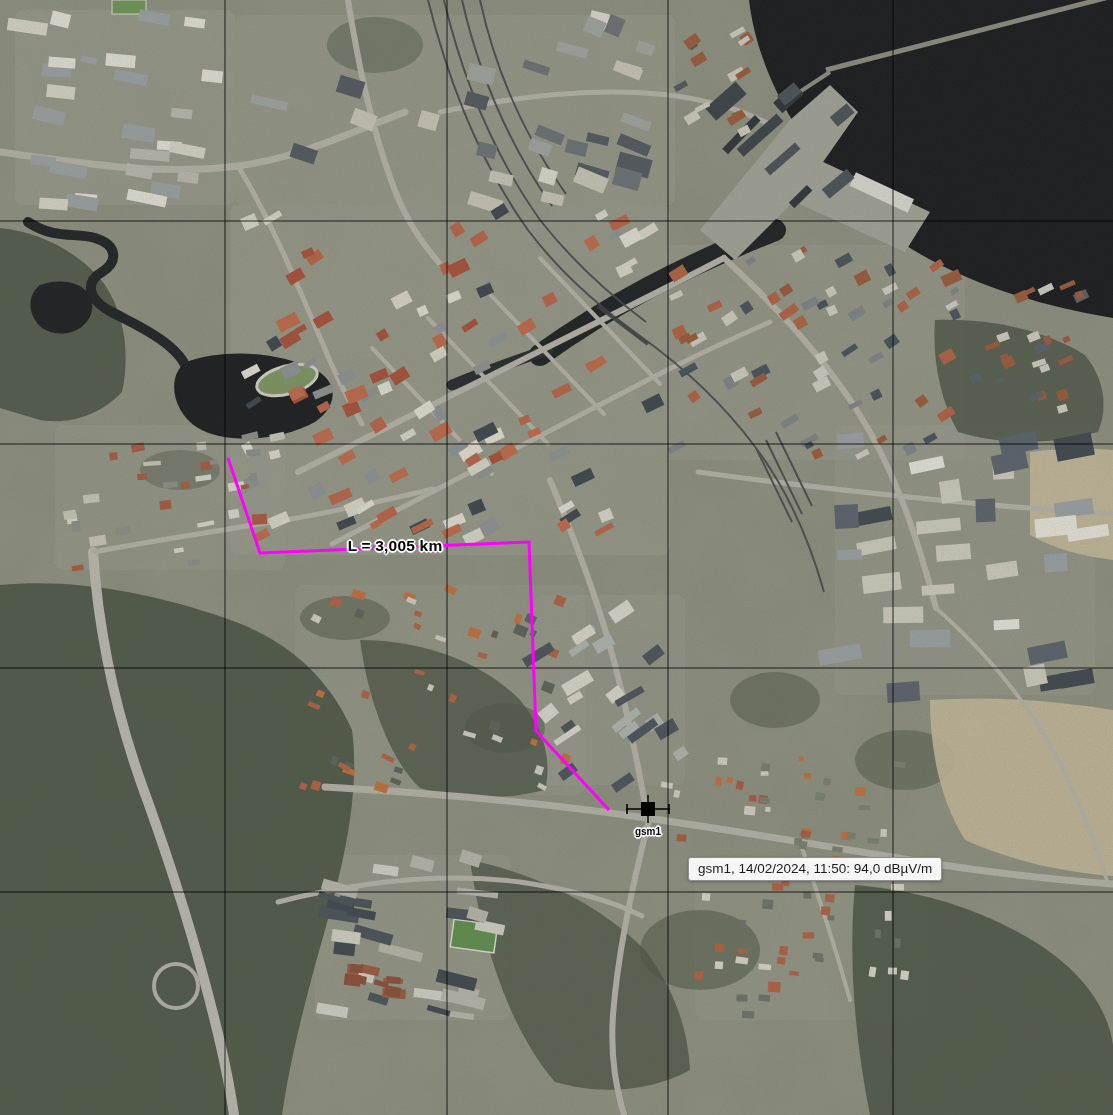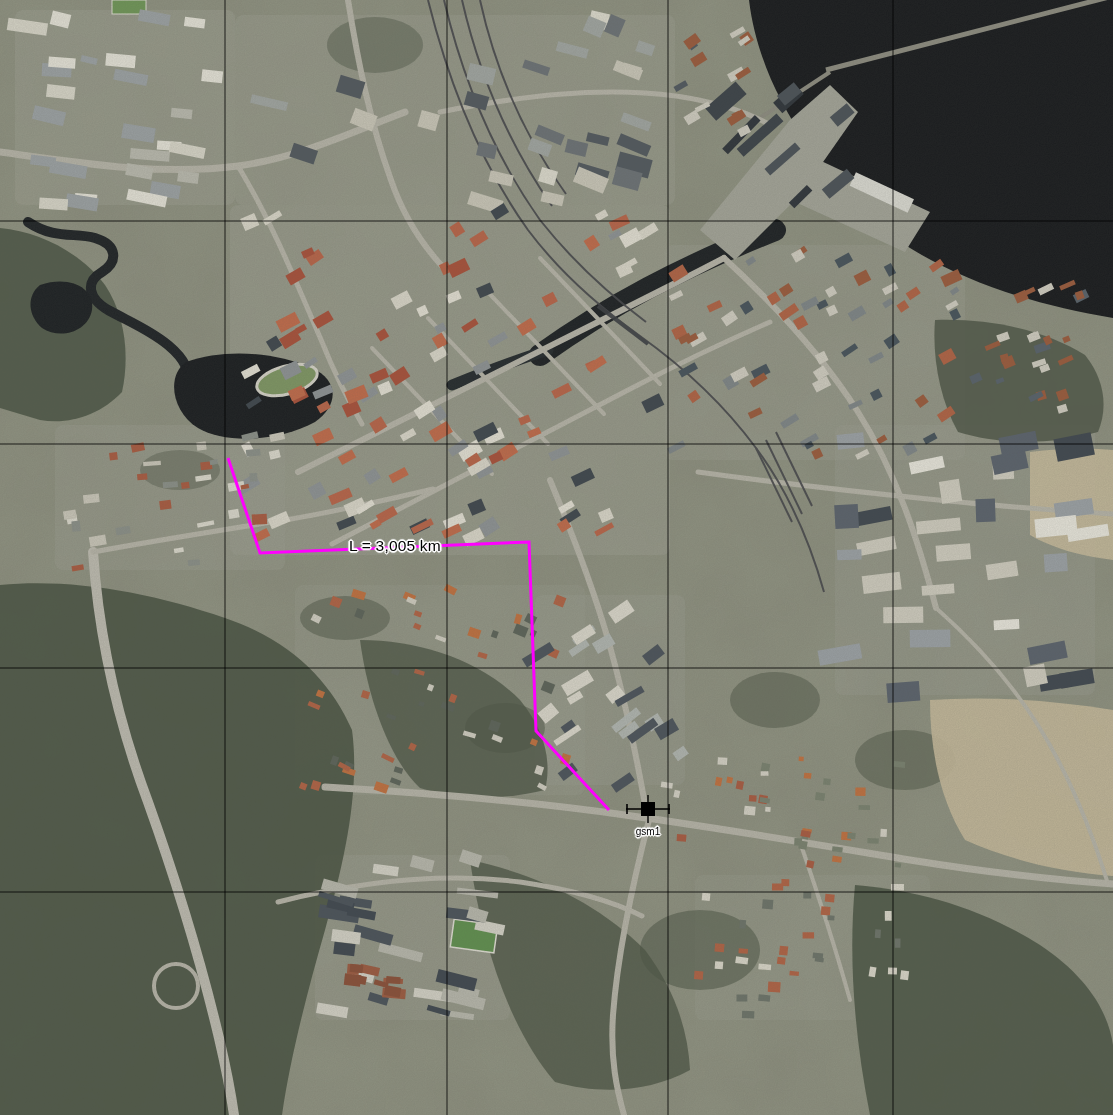--- a/index.html
+++ b/index.html
@@ -4,21 +4,21 @@
 <style>
   html,body{margin:0;padding:0;background:#6f7165;}
   .map-viewport{
     position:relative;width:1113px;height:1115px;overflow:hidden;
     background:#8b8d7d;font-family:"Liberation Sans",sans-serif;
     cursor:crosshair;
   }
   .map-viewport svg.layer{position:absolute;left:0;top:0;}
   .map-label{
     position:absolute;transform:translate(-50%,-50%);
-    font-family:"Liberation Sans",sans-serif;font-weight:normal;color:#000;
+    font-family:"Liberation Sans",sans-serif;font-weight:bold;color:#000;
     white-space:nowrap;pointer-events:none;
     text-shadow:-1px -1px 0 #fff,1px -1px 0 #fff,-1px 1px 0 #fff,1px 1px 0 #fff,
                 0 -2px 1px #fff,0 2px 1px #fff,-2px 0 1px #fff,2px 0 1px #fff;
   }
   .measure-label{font-size:15.5px;letter-spacing:.2px;}
   .site-label{font-size:10px;}
   .site-marker{position:absolute;width:44px;height:32px;}
   .tooltip{
     position:absolute;background:#f6f6f6;border:1px solid #8e8e8e;border-radius:3px;
     padding:2px 9px 3px 9px;font-size:13.5px;color:#1b1b1b;white-space:nowrap;
@@ -660,14 +660,17 @@
       <line x1="0" y1="16" x2="44" y2="16" stroke="#000" stroke-width="1.6"></line>
       <line x1="1" y1="11" x2="1" y2="21" stroke="#000" stroke-width="1.6"></line>
       <line x1="43" y1="11" x2="43" y2="21" stroke="#000" stroke-width="1.6"></line>
       <line x1="22" y1="2" x2="22" y2="30" stroke="#000" stroke-width="1.4"></line>
       <rect x="15" y="9" width="14" height="14" fill="#000"></rect>
     </svg>
   </div>
 
   <div class="map-label site-label" id="site-label" style="left: 648px; top: 831px;">gsm1</div>
 
+  <div class="tooltip" id="tooltip" style="left: 688px; top: 857px; background: rgb(246, 246, 246); border-color: rgb(142, 142, 142);">
+    <span>gsm1, 14/02/2024, 11:50: 94,0 dBµV/m</span>
+  </div>
 
 </div>
 
 </body></html>

